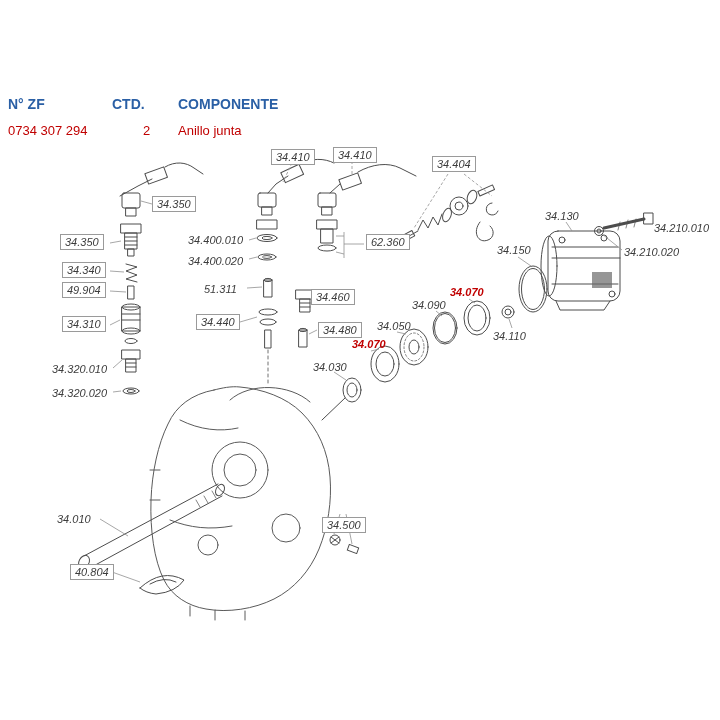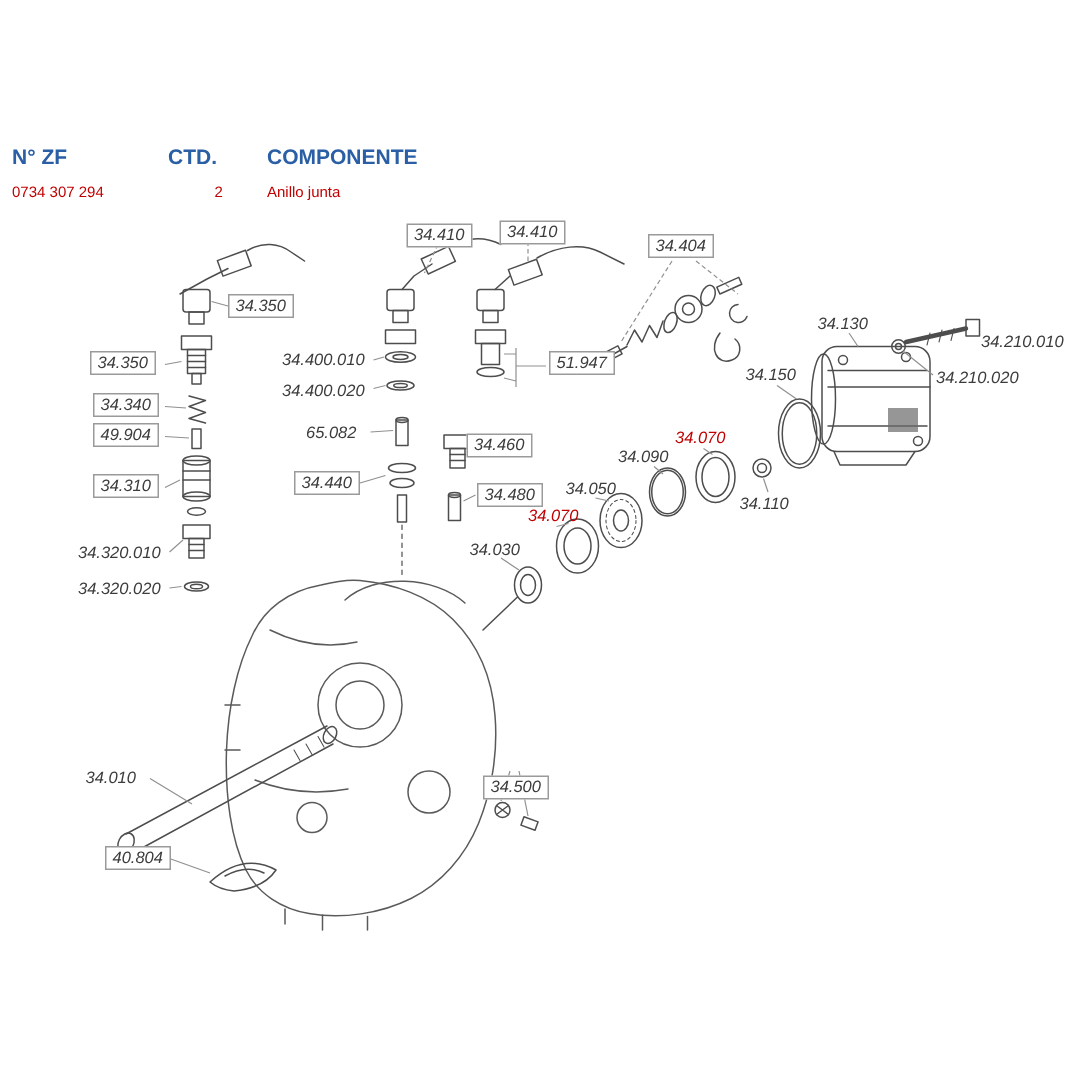--- a/index.html
+++ b/index.html
@@ -4,28 +4,28 @@
 <style>
   html,body{margin:0;padding:0;}
   body{
     width:720px;height:720px;background:#ffffff;position:relative;overflow:hidden;
     font-family:"Liberation Sans",sans-serif;
   }
   .stage{position:absolute;inset:0;width:593px;height:720px;}
   svg.art{position:absolute;left:0;top:0;}
   
   .hdr{position:absolute;font-weight:bold;font-size:14px;color:var(--blue,#2a5fa5);white-space:nowrap;}
-  .rowtxt{position:absolute;font-size:10px;color:var(--red,#c00000);white-space:nowrap;}
+  .rowtxt{position:absolute;font-size:13px;color:var(--red,#c00000);white-space:nowrap;}
   
   .lbl{
     position:absolute;font-size:11px;font-style:italic;color:#3c3c3c;
     white-space:nowrap;line-height:14px;background:transparent;cursor:pointer;
   }
   .lbl.boxed{border:1px solid #9a9a9a;padding:0 4px;background:#ffffff;}
-  .lbl.red{color:var(--red,#c00000);font-weight:normal;}
+  .lbl.red{color:var(--red,#c00000);font-weight:bold;}
 </style>
 </head>
 <body>
 
 <div class="stage">
 
   <div>
     <div class="hdr" style="left:8px;top:96px">N° ZF</div>
     <div class="hdr" style="left:112px;top:96px">CTD.</div>
     <div class="hdr" style="left:178px;top:96px">COMPONENTE</div>
@@ -224,27 +224,27 @@
   </svg>
 
   <div class="lbl boxed" style="left:271px;top:149px">34.410</div>
   <div class="lbl boxed" style="left:333px;top:147px">34.410</div>
   <div class="lbl boxed" style="left:432px;top:156px">34.404</div>
   <div class="lbl boxed" style="left:152px;top:196px">34.350</div>
   <div class="lbl" style="left:545px;top:209px">34.130</div>
   <div class="lbl" style="left:654px;top:221px">34.210.010</div>
   <div class="lbl boxed" style="left:60px;top:234px">34.350</div>
   <div class="lbl" style="left:188px;top:233px">34.400.010</div>
-  <div class="lbl boxed" style="left:366px;top:234px">51.947</div>
+  <div class="lbl boxed" style="left:366px;top:234px">62.360</div>
   <div class="lbl" style="left:497px;top:243px">34.150</div>
   <div class="lbl" style="left:624px;top:245px">34.210.020</div>
   <div class="lbl" style="left:188px;top:254px">34.400.020</div>
   <div class="lbl boxed" style="left:62px;top:262px">34.340</div>
   <div class="lbl boxed" style="left:62px;top:282px">49.904</div>
-  <div class="lbl" style="left:204px;top:282px">65.082</div>
+  <div class="lbl" style="left:204px;top:282px">51.311</div>
   <div class="lbl boxed" style="left:311px;top:289px">34.460</div>
   <div class="lbl red" style="left:450px;top:285px">34.070</div>
   <div class="lbl" style="left:412px;top:298px">34.090</div>
   <div class="lbl boxed" style="left:62px;top:316px">34.310</div>
   <div class="lbl boxed" style="left:196px;top:314px">34.440</div>
   <div class="lbl boxed" style="left:318px;top:322px">34.480</div>
   <div class="lbl" style="left:377px;top:319px">34.050</div>
   <div class="lbl" style="left:493px;top:329px">34.110</div>
   <div class="lbl red" style="left:352px;top:337px">34.070</div>
   <div class="lbl" style="left:52px;top:362px">34.320.010</div>

